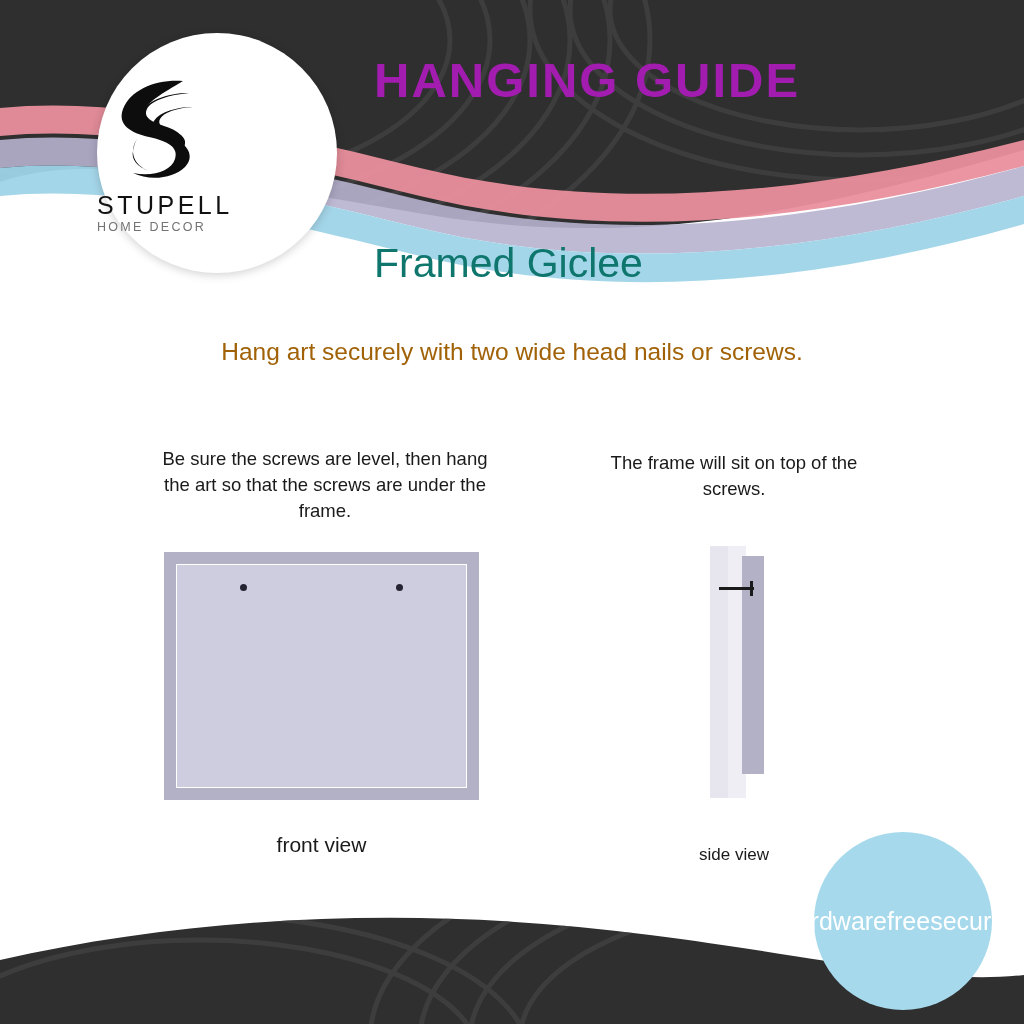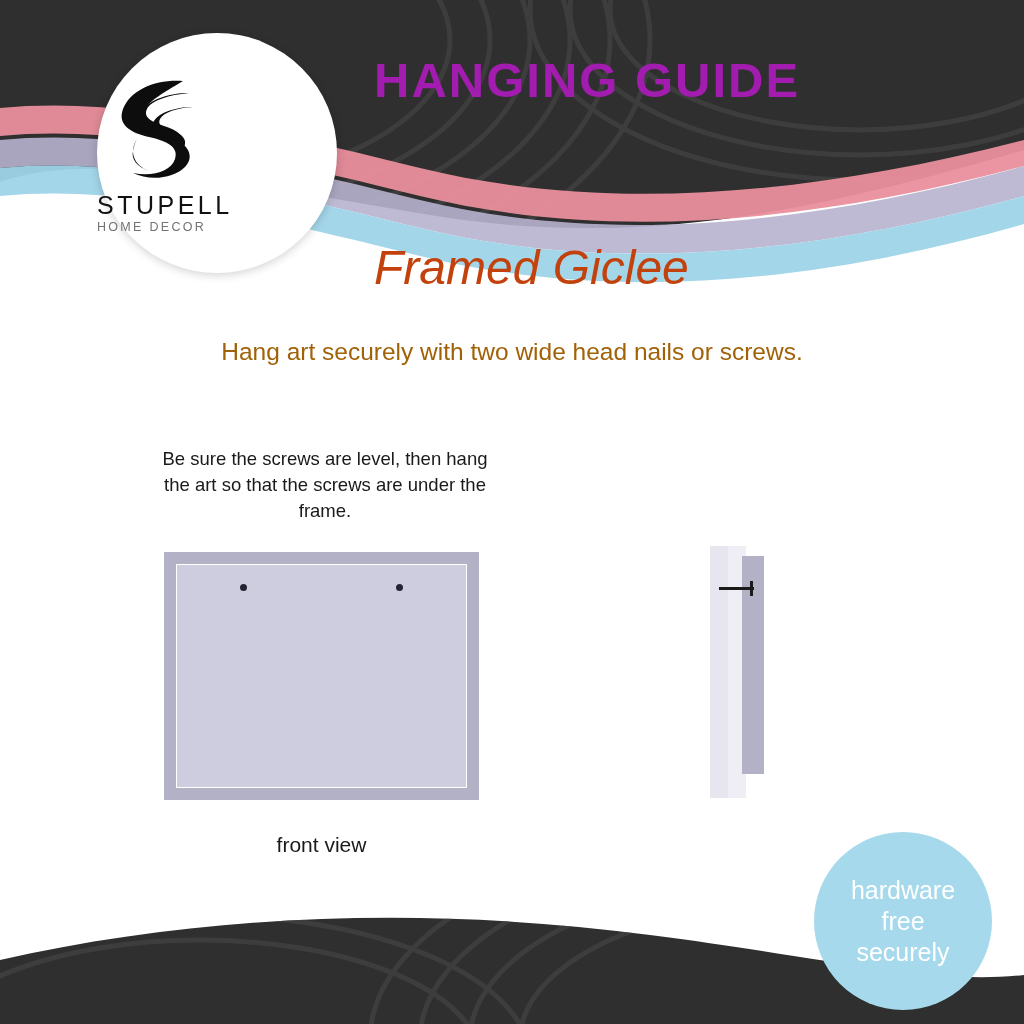--- a/index.html
+++ b/index.html
@@ -74,24 +74,23 @@
     letter-spacing: 2px;
     color: #a21caf;
     z-index: 15;
   }
 
   
   .product-type {
     position: absolute;
     left: 374px;
     top: 240px;
-    font-size: 48px;
-    color: #c2410c;
+    font-size: 41px;
+    color: #0f766e;
     font-weight: 400;
-    font-style: italic;
   }
 
   
   .main-instruction {
     position: absolute;
     left: 0;
     top: 338px;
     width: 1024px;
     text-align: center;
     font-size: 24.5px;
@@ -213,21 +212,21 @@
   
   .hw-badge {
     position: absolute;
     left: 814px;
     top: 832px;
     width: 178px;
     height: 178px;
     border-radius: 50%;
     background: #a6d9ec;
     display: flex;
-    flex-direction: column;
+    flex-direction: row;
     align-items: center;
     justify-content: center;
     z-index: 18;
   }
   .hw-badge span {
     display: block;
     color: #ffffff;
     font-size: 25px;
     line-height: 31px;
     text-align: center;
@@ -304,25 +303,27 @@
   <div class="main-instruction">Hang art securely with two wide head nails or screws.</div>
 
   <div class="panel-left-caption">Be sure the screws are level, then hang the art so that the screws are under the frame.</div>
   <div class="front-frame">
     <div class="front-inner"></div>
     <div class="screw-dot left"></div>
     <div class="screw-dot right"></div>
   </div>
   <div class="front-label">front view</div>
 
+  <div class="panel-right-caption">The frame will sit on top of the screws.</div>
   <div class="side-wall"></div>
   <div class="side-frame"></div>
   <div class="side-art"></div>
   <div class="side-screw"></div>
   <div class="side-screw-head"></div>
+  <div class="side-label">side view</div>
 
   <div class="hw-badge">
     <span>hardware</span>
     <span>free</span>
     <span>securely</span>
   </div>
 
 </div>
 
 </body></html>

